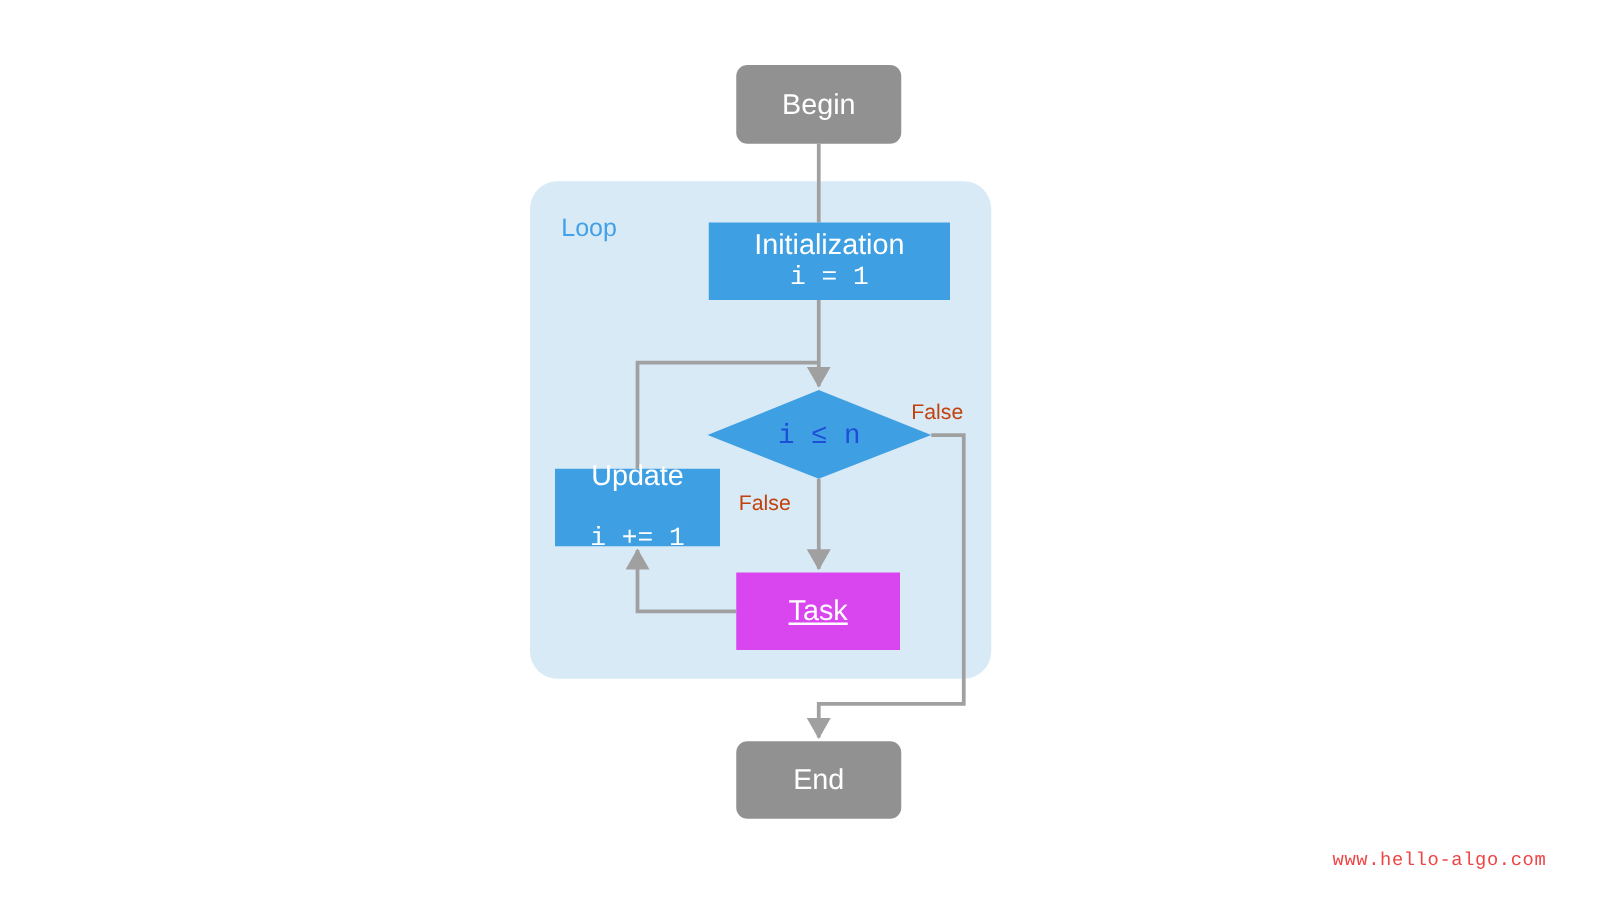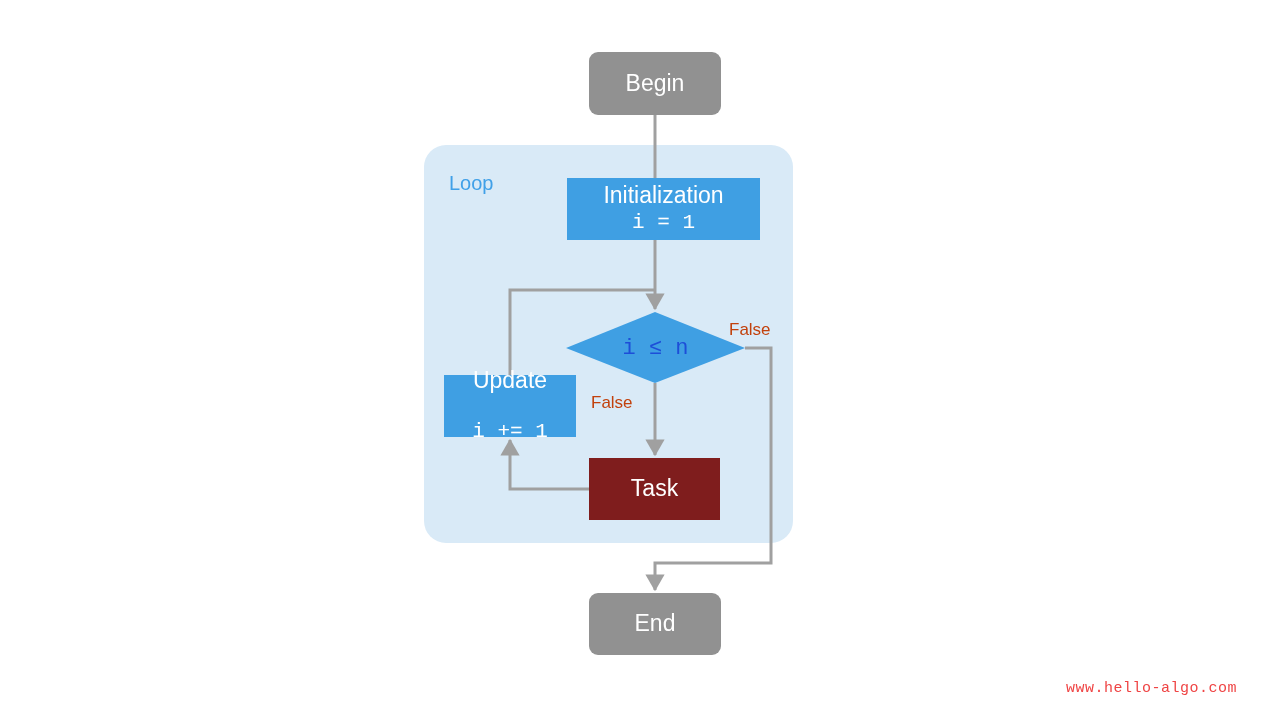--- a/index.html
+++ b/index.html
@@ -46,21 +46,22 @@
     margin-top: 2px;
   }
   .terminal {
     background: #919191;
     border-radius: 9px;
   }
   .process {
     background: #3f9fe3;
   }
   .task-node {
-    background: #7f1d1d;
+    background: #d946ef;
+    text-decoration: underline;
   }
   .decision-label {
     position: absolute;
     display: flex;
     align-items: center;
     justify-content: center;
     color: #1d4ed8;
     font-family: "Liberation Mono", monospace;
     font-size: 22px;
   }

